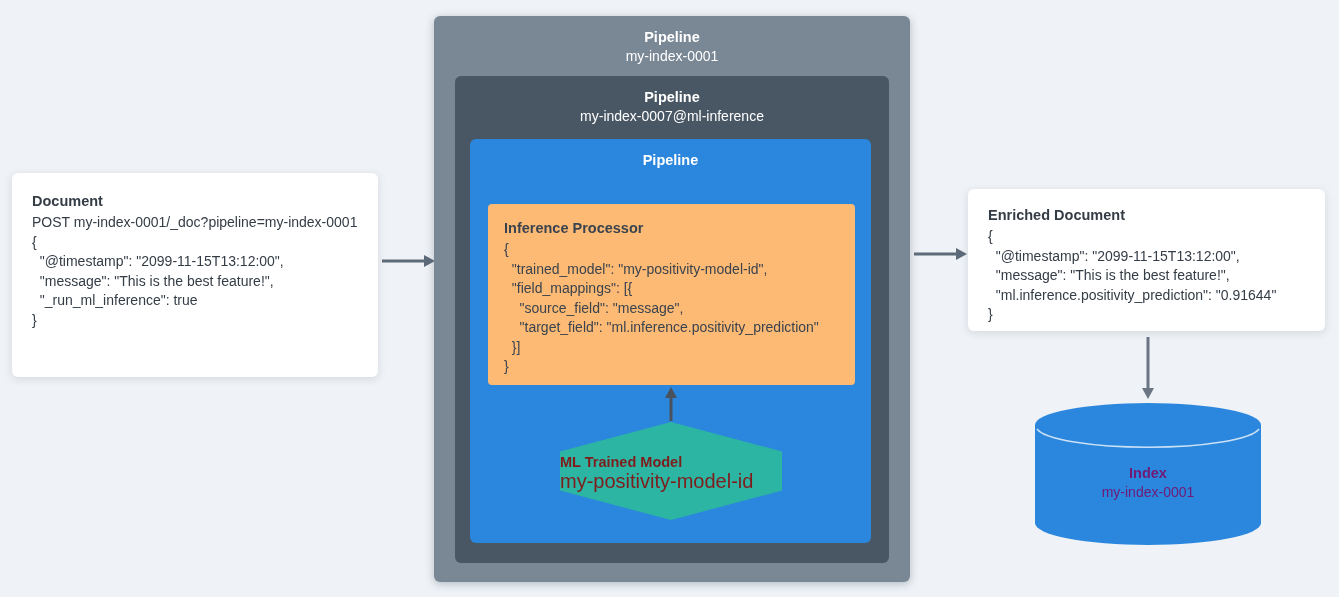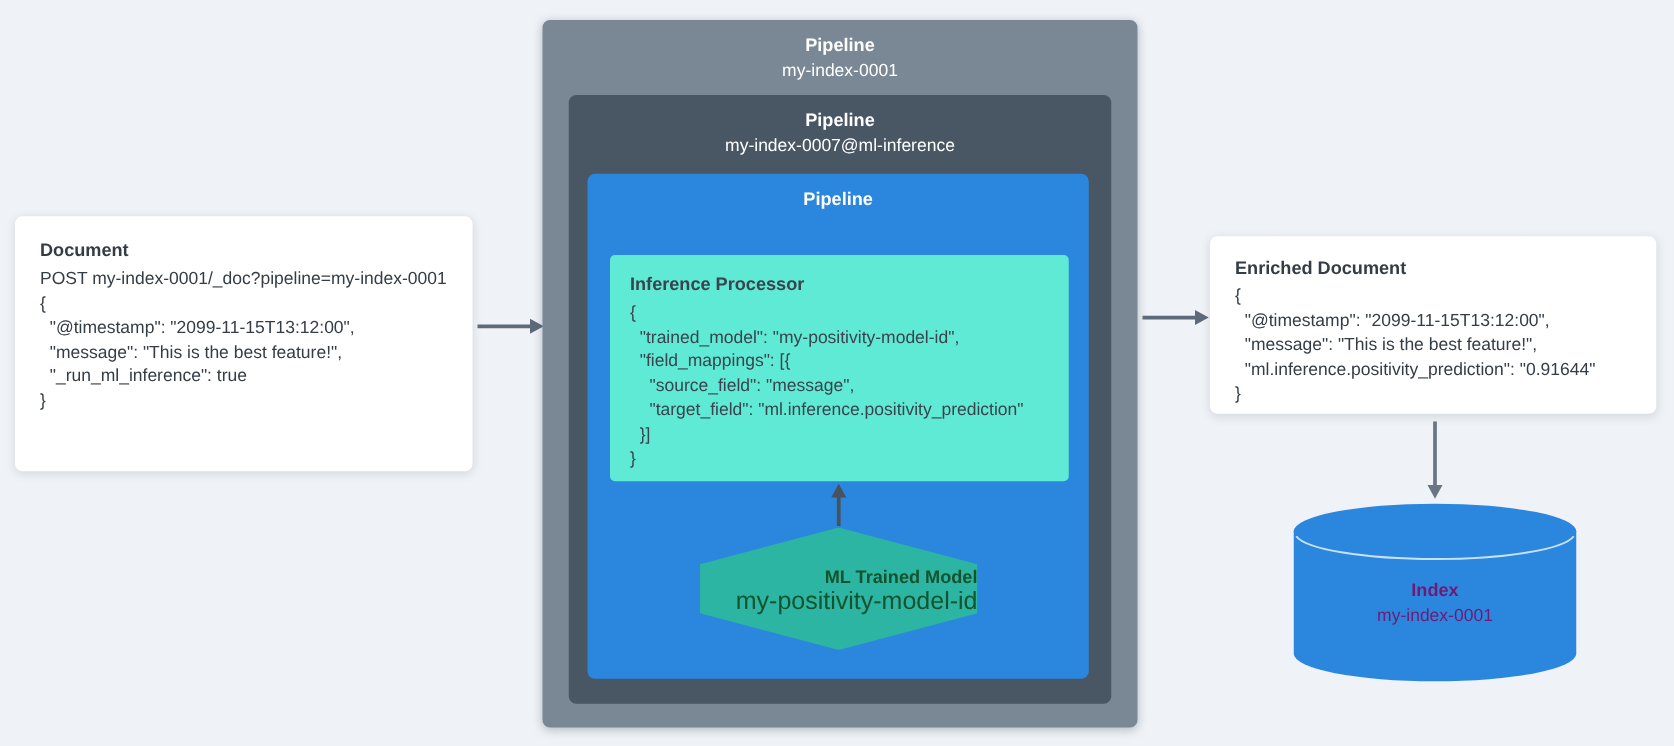--- a/index.html
+++ b/index.html
@@ -20,30 +20,30 @@
   .code-lines{font-size:14px;line-height:19.5px;white-space:pre;margin-top:2px;}
   
   .pipe-box{border-radius:6px;box-sizing:border-box;text-align:center;}
   .pipe-outer{background:#7a8795;box-shadow:0 2px 8px rgba(70,85,105,.35);}
   .pipe-dark{background:#495764;}
   .pipe-blue{background:#2b87dd;}
   .pipe-title{color:#ffffff;font-weight:bold;font-size:14.5px;line-height:19px;padding-top:12px;}
   .pipe-name{color:#ffffff;font-size:14px;line-height:19px;}
   
   .processor{
-    background:#5eead4;border-radius:4px;text-align:left;
+    background:#fdba74;border-radius:4px;text-align:left;
     padding:14px 16px;box-sizing:border-box;color:#3a434e;
   }
   .processor .card-title{font-size:14.5px;}
   
   .hexagon{
     background:#2cb5a2;
     clip-path:polygon(50% 0%,100% 30%,100% 70%,50% 100%,0% 70%,0% 30%);
-    display:flex;flex-direction:column;align-items:flex-end;justify-content:center;
-    color:#14532d;text-align:center;
+    display:flex;flex-direction:column;align-items:flex-start;justify-content:center;
+    color:#7f1d1d;text-align:center;
   }
   .hex-title{font-weight:bold;font-size:14.5px;line-height:20px;}
   .hex-name{font-size:20px;line-height:19px;}
   
   .cyl-text{color:#701a75;text-align:center;width:100%;}
   .cyl-title{font-weight:bold;font-size:14.5px;line-height:20px;}
   .cyl-name{font-size:14px;line-height:19px;}
   svg{display:block;}
 </style>
 </head>

